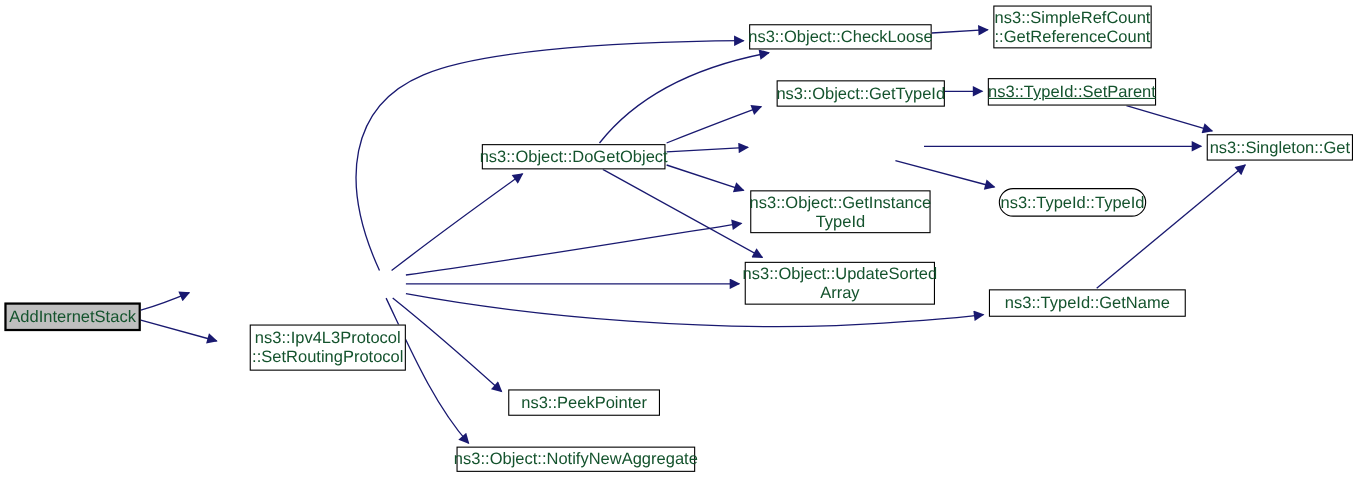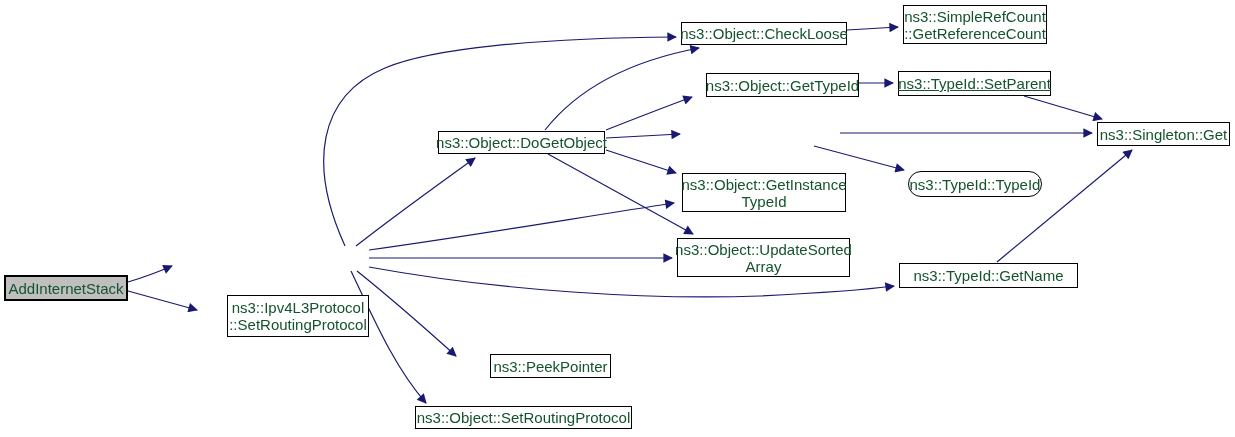--- a/index.html
+++ b/index.html
@@ -104,17 +104,17 @@
   <div class="node" style="left:908px; top:171px; width:134px; height:26px;border-radius:13px;">ns3::TypeId::TypeId</div>
 
   <div class="node" style="left:682px; top:173px; width:164px; height:39px;">ns3::Object::GetInstance
 TypeId</div>
 
   <div class="node" style="left:677px; top:238px; width:173px; height:39px;">ns3::Object::UpdateSorted
 Array</div>
 
   <div class="node" style="left:899px; top:263px; width:179px; height:25px;">ns3::TypeId::GetName</div>
 
-  <div class="node" style="left:462px; top:354px; width:121px; height:24px;margin-left:28px;">ns3::PeekPointer</div>
+  <div class="node" style="left:462px; top:354px; width:138px; height:24px;">ns3::PeekPointer</div>
 
-  <div class="node" style="left:415px; top:406px; width:217px; height:23px;">ns3::Object::SetRoutingProtocol</div>
+  <div class="node" style="left:415px; top:406px; width:217px; height:23px;">ns3::Object::NotifyNewAggregate</div>
 
 </div>
 
 </body></html>

